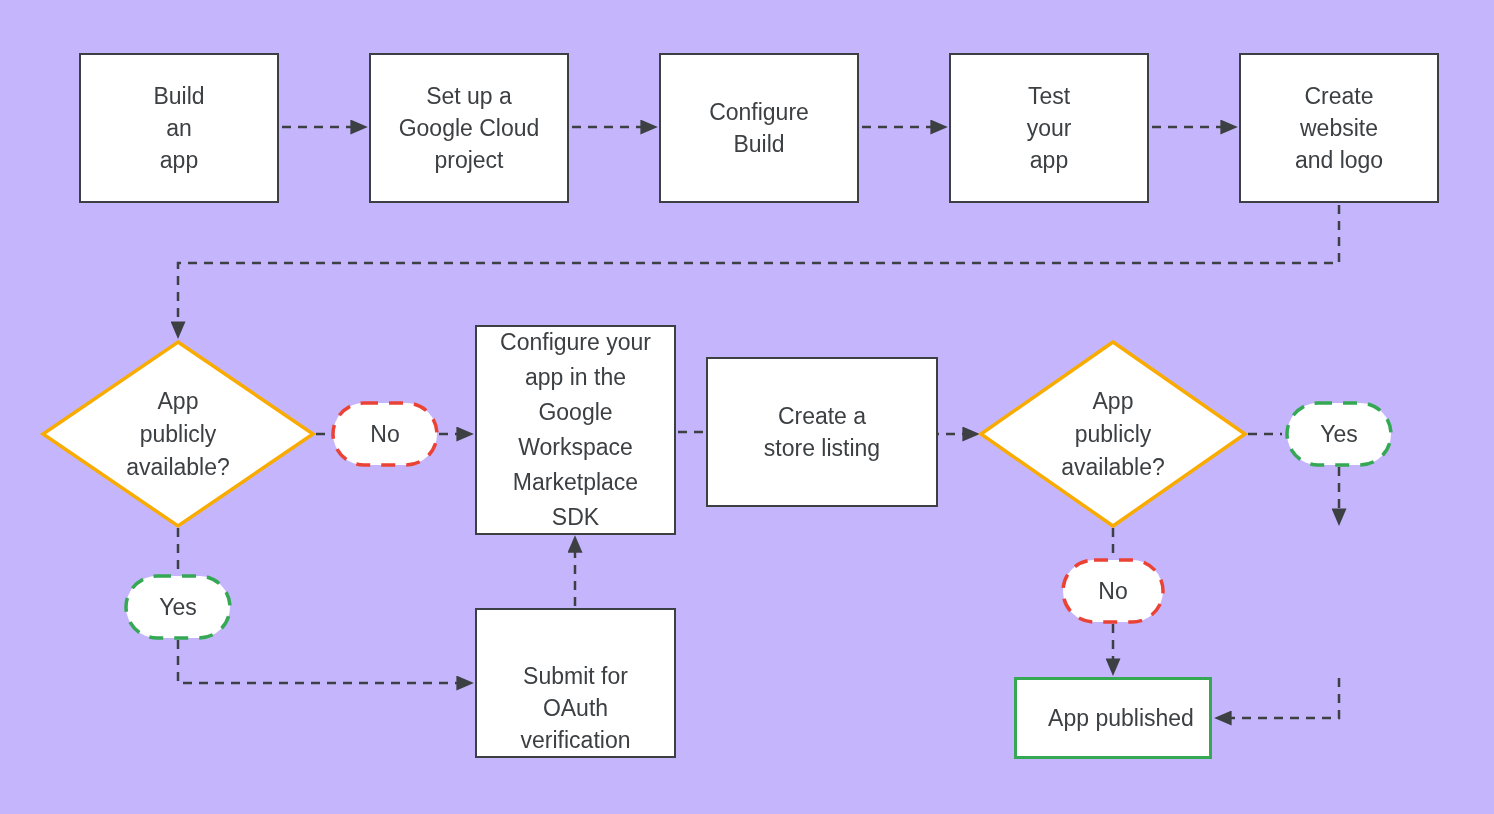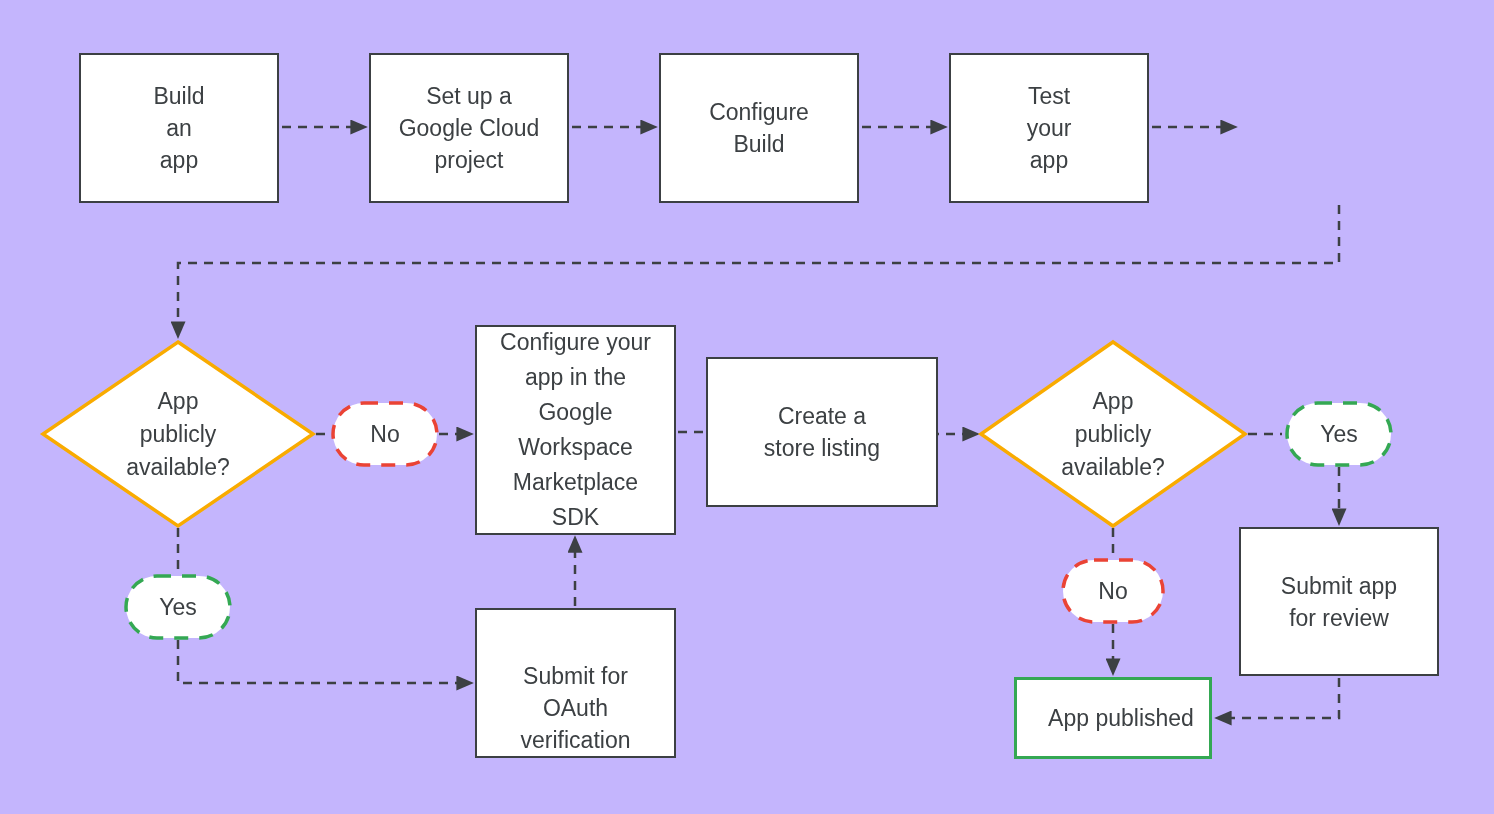--- a/index.html
+++ b/index.html
@@ -94,41 +94,42 @@
   </div>
   <div class="node" style="left:659px; top:53px; width:200px; height:150px;">
     <span>Configure
 Build</span>
   </div>
   <div class="node" style="left:949px; top:53px; width:200px; height:150px;">
     <span>Test
 your
 app</span>
   </div>
+  <div class="node" style="left:1239px; top:53px; width:200px; height:150px;">
+    <span>Create
+website
+and logo</span>
+  </div>
 
   <div class="node sdk" style="left:475px; top:325px; width:201px; height:210px;">
     <span>Configure your
 app in the
 Google
 Workspace
 Marketplace
 SDK</span>
   </div>
   <div class="node" style="left:706px; top:357px; width:232px; height:150px;">
     <span>Create a
 store listing</span>
   </div>
   <div class="node" style="left:475px; top:608px; width:201px; height:150px;align-items:flex-end;">
     <span>Submit for
 OAuth
 verification</span>
-  </div>
-  <div class="node" style="left:1239px; top:527px; width:200px; height:149px;">
-    <span>Submit app
-for review</span>
   </div>
   <div class="node published" style="left:1014px; top:677px; width:198px; height:82px;">
     <span>App published</span>
   </div>
 
   <div class="float-label" style="left:178px; top:434px; width:220px;">App
 publicly
 available?</div>
   <div class="float-label" style="left:1113px; top:434px; width:220px;">App
 publicly

